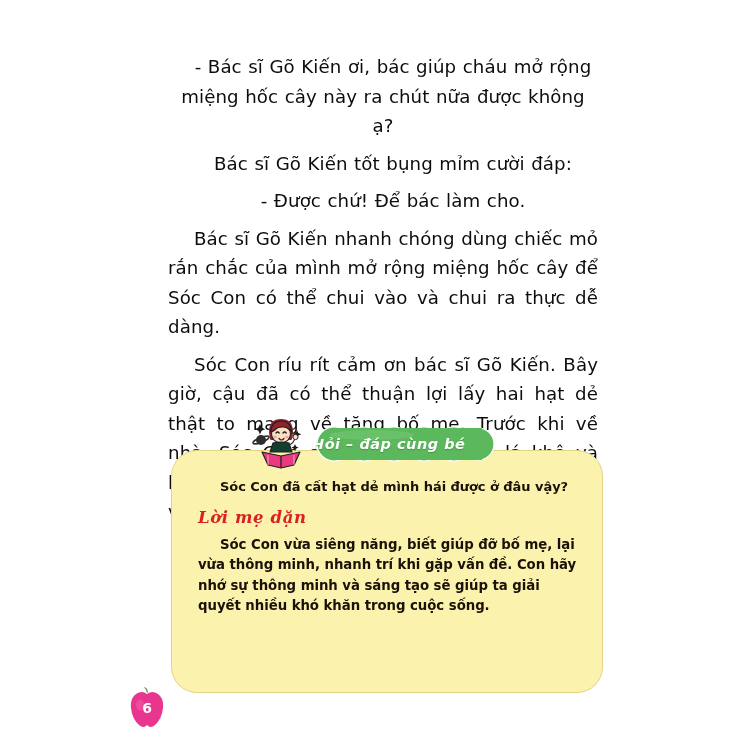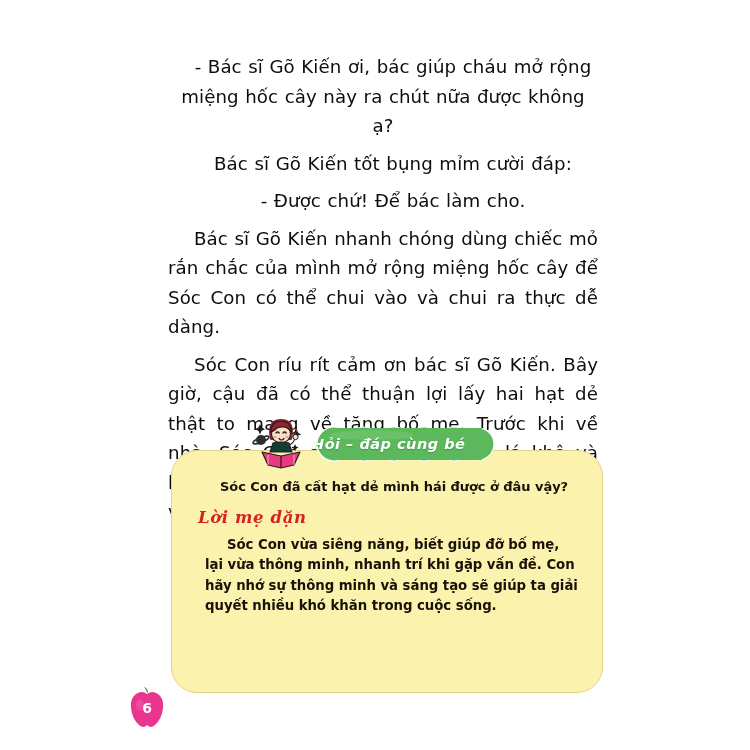--- a/index.html
+++ b/index.html
@@ -89,21 +89,20 @@
     letter-spacing: 0.6px;
   }
 
   .mother-note-body {
     font-size: 13.3px;
     line-height: 20.6px;
     font-weight: bold;
     text-indent: 22px;
     color: #1a1209;
     letter-spacing: -0.05px;
-    margin-left: 7px;
   }
 
   
   .banner {
     position: absolute;
     left: 248px;
     top: 412px;
     width: 250px;
     height: 62px;
   }

